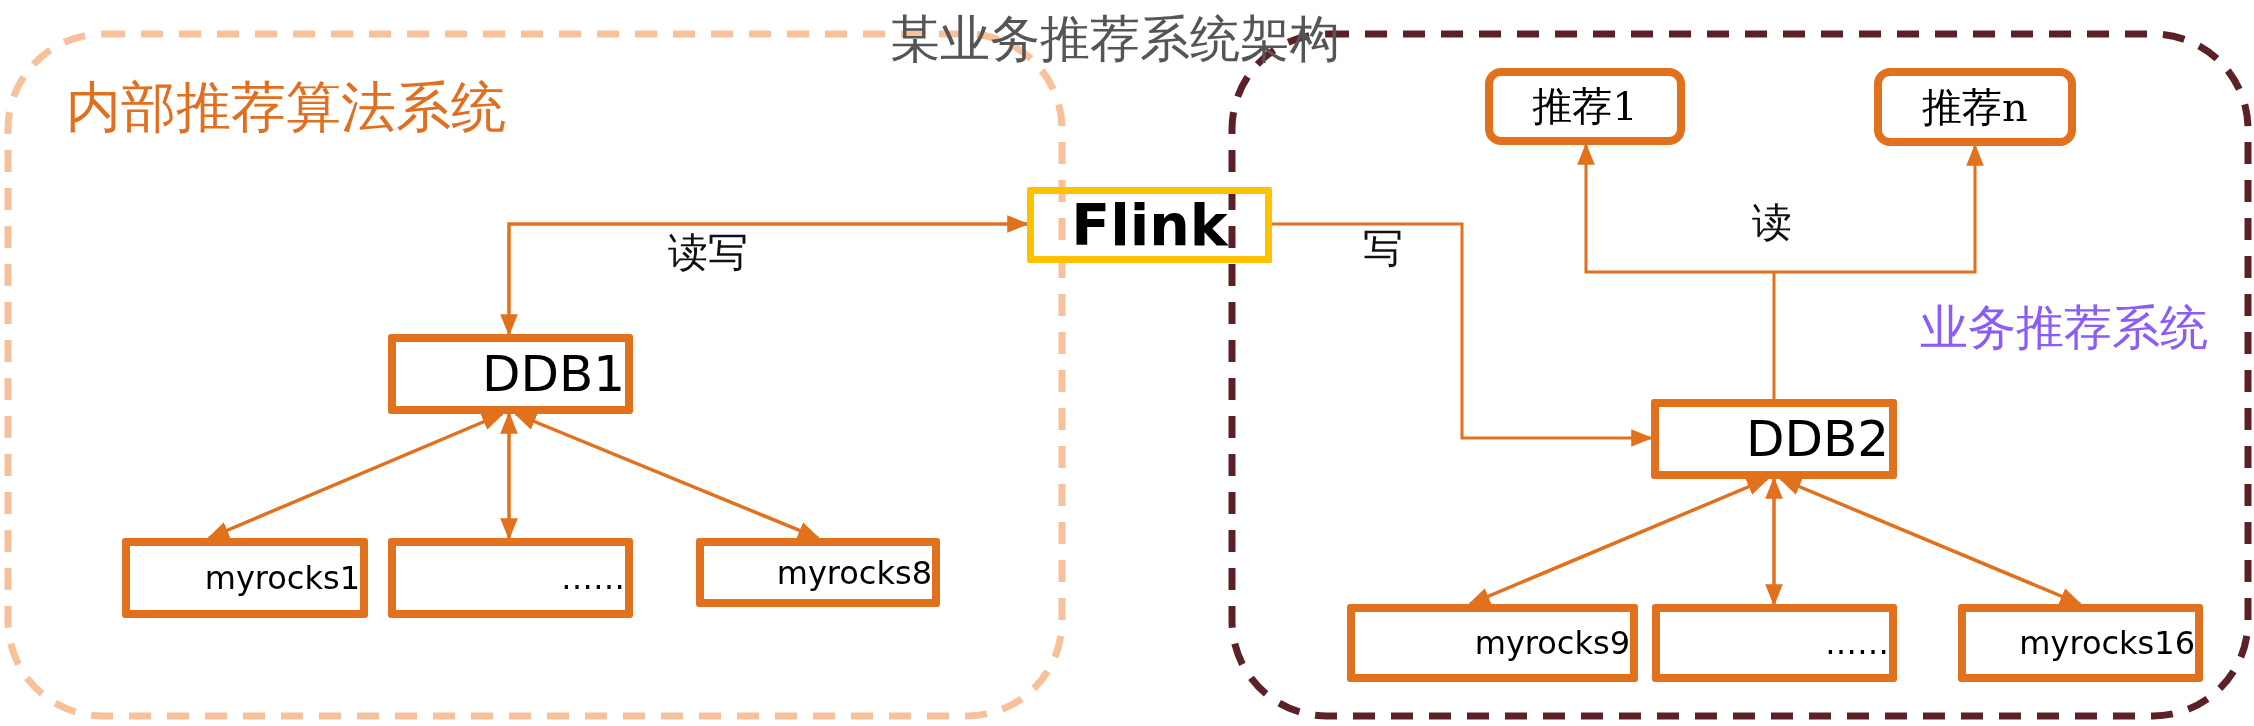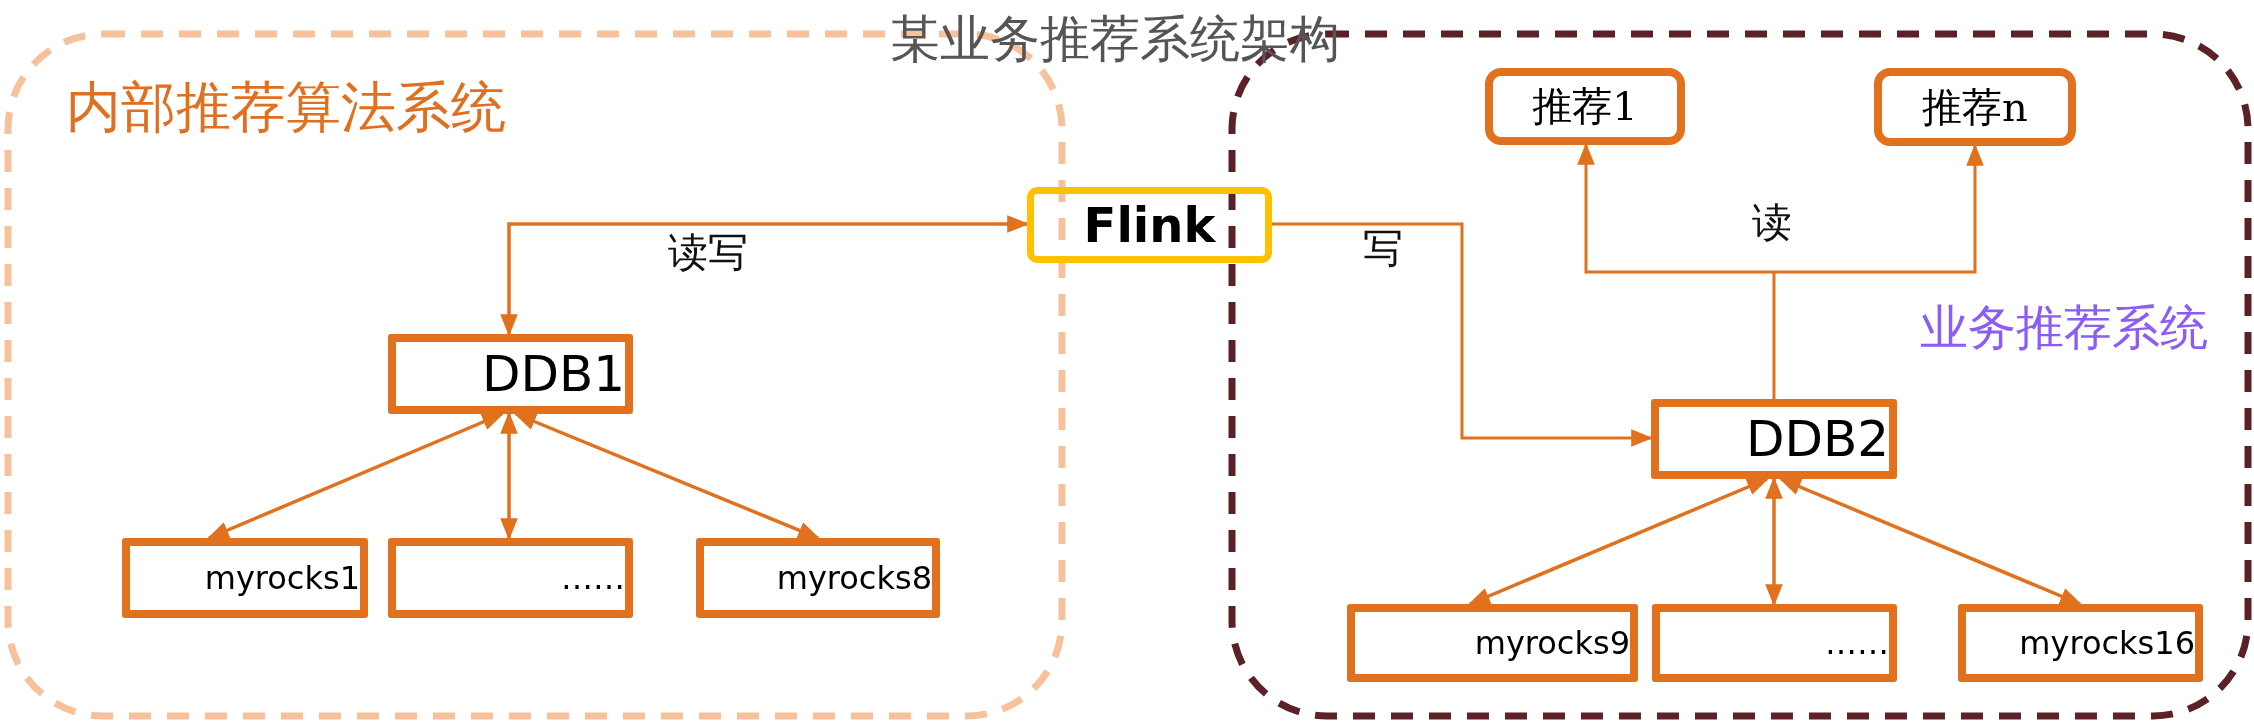--- a/index.html
+++ b/index.html
@@ -9,21 +9,21 @@
   .lbl { position: absolute; white-space: nowrap; line-height: 1; }
   .title { left: 890px; top: 14px; width: 420px; text-align: center; font-size: 50px; color: #555555;
            background: transparent; }
   .group-left { left: 66px; top: 80px; font-size: 55px; color: #E07020; }
   .group-right { left: 1920px; top: 303px; font-size: 48px; color: #8b5cf6; }
   .node { position: absolute; box-sizing: border-box; background: #ffffff;
           display: flex; align-items: center; justify-content: center;
           color: #000; font-family: "DejaVu Sans", "Liberation Sans", sans-serif; }
   .node.rect { border: 8px solid #E2711D; border-radius: 3px; justify-content: flex-end; }
   .node.round { border: 8px solid #E2711D; border-radius: 16px; }
-  .node.flink { border: 7px solid #FFC000; border-radius: 10px; background: transparent; font-weight: bold; font-size: 48px; }
+  .node.flink { border: 7px solid #FFC000; border-radius: 2px; background: transparent; font-weight: bold; font-size: 57px; }
   .big { font-size: 50px; }
   .mid { font-size: 32px; }
   .cn { font-size: 40px; font-family: "DejaVu Serif", "Liberation Serif", serif; }
   .edge-lbl { position: absolute; font-size: 40px; color: #111; font-family: "DejaVu Serif", "Liberation Serif", serif; line-height: 1; }
 </style>
 </head>
 <body>
 
 <svg id="diagram" width="2254" height="726">
   <defs>
@@ -82,21 +82,21 @@
 <div class="node round cn" style="left:1874px; top:68px; width:202px; height:78px;">
   <span>推荐n</span>
 </div>
 
 <div class="node rect mid" style="left:86px; top:538px; width:246px; height:80px;margin-left:36px;">
   <span>myrocks1</span>
 </div>
 <div class="node rect mid" style="left:388px; top:538px; width:245px; height:80px;">
   <span>……</span>
 </div>
-<div class="node rect mid" style="left:696px; top:538px; width:244px; height:80px;padding-left:44px;">
+<div class="node rect mid" style="left:696px; top:538px; width:244px; height:69px;padding-left:44px;">
   <span>myrocks8</span>
 </div>
 
 <div class="node rect mid" style="left:1347px; top:604px; width:291px; height:78px;">
   <span>myrocks9</span>
 </div>
 <div class="node rect mid" style="left:1652px; top:604px; width:245px; height:78px;">
   <span>……</span>
 </div>
 <div class="node rect mid" style="left:1958px; top:604px; width:245px; height:78px;">

